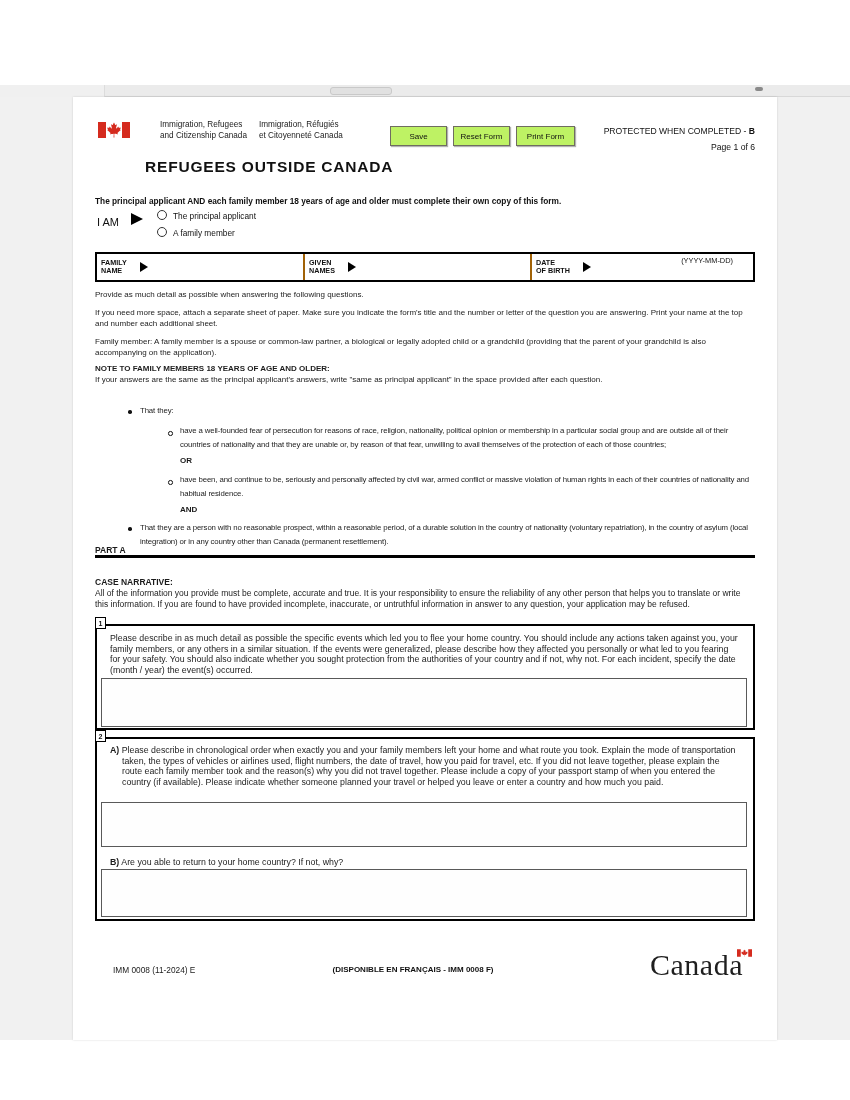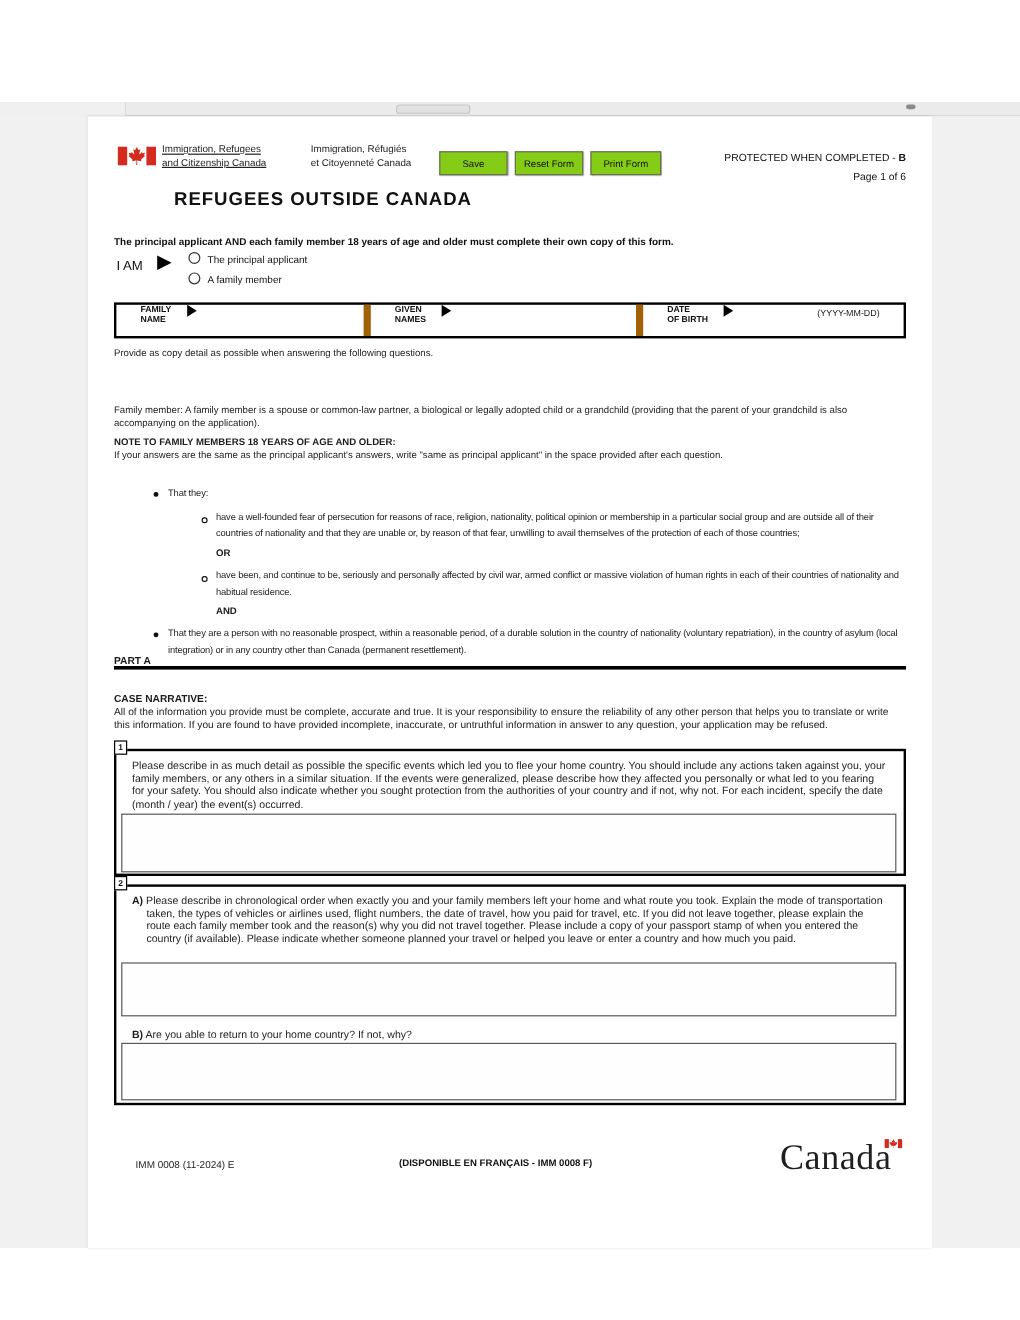--- a/index.html
+++ b/index.html
@@ -12,23 +12,23 @@
   .strip-tab { position:absolute; left:330px; top:2px; width:62px; height:8px; background:#e1e1e1; border:1px solid #c9c9c9; border-radius:3px; }
   .strip-mark { position:absolute; left:755px; top:2px; width:8px; height:4px; background:#8a8a8a; border-radius:2px; }
 
   .viewer { position:absolute; left:0; top:97px; width:850px; height:943px; background:#f1f1f1; }
   .page { position:absolute; left:73px; top:0; width:704px; height:943px; background:#ffffff; box-shadow:0 0 2px rgba(0,0,0,0.15); color:#1a1a1a; }
   .abs { position:absolute; }
 
   
   .dept-logo { left:25px; top:25px; width:32px; height:16px; }
   .dept-txt { top:23px; font-size:8.2px; line-height:10.5px; color:#222; }
-  .dept-en { left:62px;text-decoration:underline; }
+  .dept-en { left:87px; }
   .dept-fr { left:186px; }
-  .form-btn { top:29px; height:20px; background:#84cc16; border:1px solid #6f6d60; box-shadow:1px 1px 1px rgba(0,0,0,0.3); font-family:"Liberation Sans",sans-serif; font-size:8px; color:#111; text-align:center; cursor:pointer; padding:0; }
+  .form-btn { top:29px; height:20px; background:#bef264; border:1px solid #6f6d60; box-shadow:1px 1px 1px rgba(0,0,0,0.3); font-family:"Liberation Sans",sans-serif; font-size:8px; color:#111; text-align:center; cursor:pointer; padding:0;margin-left:24px; }
   .btn-save { left:293px; width:57px; }
   .btn-reset { left:356px; width:57px; }
   .btn-print { left:419px; width:59px; }
   .protected { right:22px; top:29px; font-size:8.6px; color:#111; }
   .pagenum { right:22px; top:45px; font-size:8.6px; color:#111; }
 
   .title-block { left:72px; top:60px; font-size:15.5px; font-weight:bold; letter-spacing:0.8px; line-height:19px; color:#111; }
   .instruction { left:22px; top:99px; width:660px; font-size:8.3px; font-weight:bold; color:#111; }
 
   
@@ -37,22 +37,22 @@
   .iam-pointer { left:58px; top:116px; }
   .radio { width:10px; height:10px; border:1px solid #333; border-radius:50%; background:#fff; cursor:pointer; }
   .radio1 { left:84px; top:113px; }
   .radio2 { left:84px; top:130px; }
   .radio-lab { font-size:8.3px; color:#111; }
   .rl1 { left:100px; top:114px; }
   .rl2 { left:100px; top:131px; }
 
   
   .name-table { left:22px; top:155px; width:660px; height:30px; border:2px solid #000; display:flex; background:#fff; }
-  .ncell { position:relative; display:flex; align-items:flex-start; gap:13px; padding-left:20px; cursor:text; }
-  .ncell + .ncell { border-left:6px solid #a16207; }
+  .ncell { position:relative; display:flex; align-items:center; gap:13px; padding-left:4px; cursor:text; }
+  .ncell + .ncell { border-left:2px solid #a16207; }
   .nc1 { width:206px; } .nc2 { width:227px; } .nc3 { flex:1; }
   .ncell .lab { font-size:7.2px; font-weight:bold; line-height:8px; color:#111; }
   .tri-s { width:0; height:0; border-top:5px solid transparent; border-bottom:5px solid transparent; border-left:8px solid #000; }
   .dob-hint { position:absolute; right:20px; top:2px; font-size:7.4px; color:#111; }
 
   
   .para { left:22px; width:660px; font-size:8px; line-height:11px; color:#1c1c1c; }
   .p1 { top:192px; } .p2 { top:210px; } .p3 { top:239px; }
   .note-blk { top:266px; }
   .elig-intro { top:296px; }
@@ -161,21 +161,22 @@
         <div class="ncell nc3">
           <div class="lab">
             <div>DATE</div>
             <div>OF BIRTH</div>
           </div>
           <span class="tri-s"></span>
           <span class="dob-hint">(YYYY-MM-DD)</span>
         </div>
       </div>
 
-      <div class="abs para p1">Provide as copy detail as possible when answering the following questions.</div>
+      <div class="abs para p1">Provide as much detail as possible when answering the following questions.</div>
+      <div class="abs para p2">If you need more space, attach a separate sheet of paper. Make sure you indicate the form's title and the number or letter of the question you are answering. Print your name at the top and number each additional sheet.</div>
       <div class="abs para p3">Family member: A family member is a spouse or common-law partner, a biological or legally adopted child or a grandchild (providing that the parent of your grandchild is also accompanying on the application).</div>
 
       <div class="abs para note-blk">
         <div style="font-weight:bold;">NOTE TO FAMILY MEMBERS 18 YEARS OF AGE AND OLDER:</div>
         <div>If your answers are the same as the principal applicant's answers, write "same as principal applicant" in the space provided after each question.</div>
       </div>
 
       <span class="abs mk-disc bullet1-mk"></span>
       <div class="abs list-txt bullet1-tx">That they:</div>
       <span class="abs mk-circ sub1-mk"></span>

